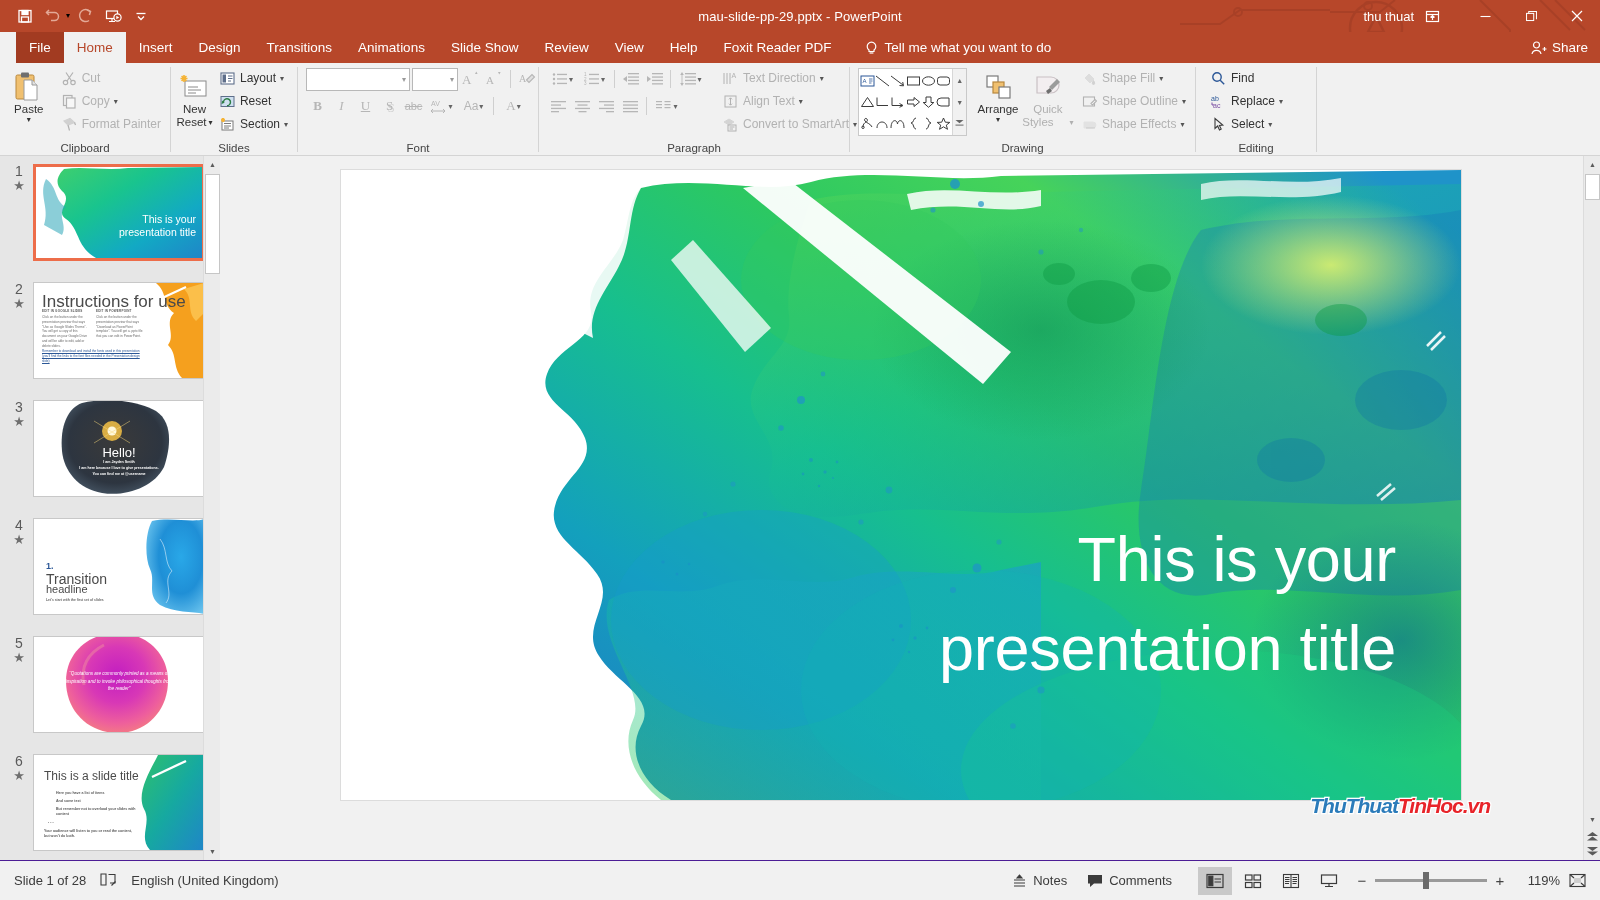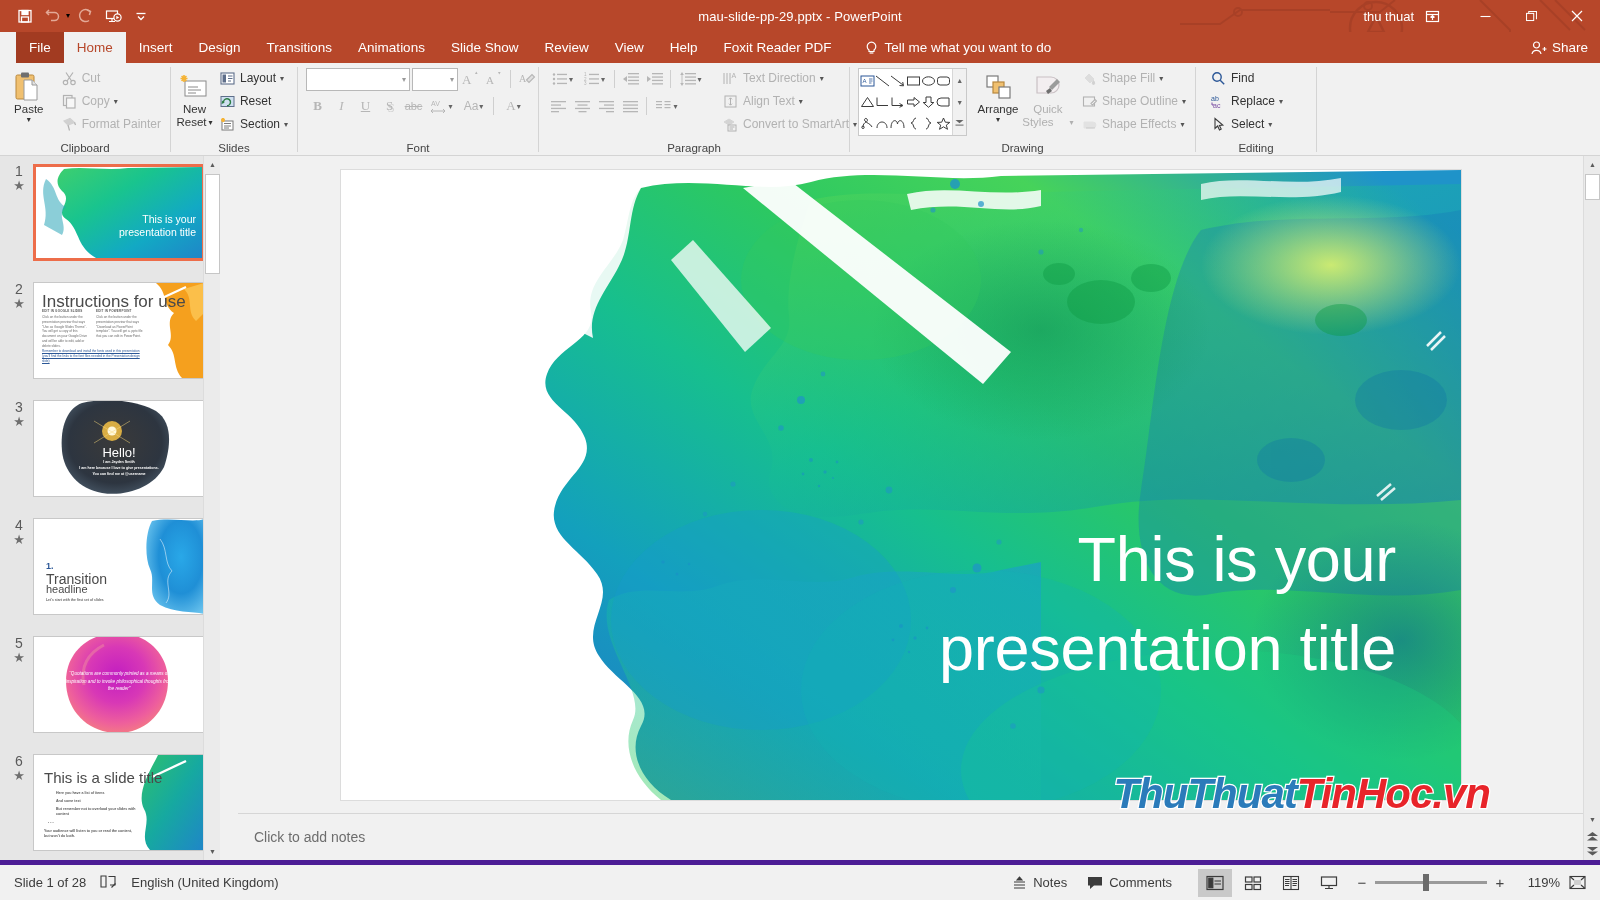--- a/index.html
+++ b/index.html
@@ -212,31 +212,31 @@
     position: absolute; left: 1px; top: 18px; width: 15px; height: 26px;
     background: #fff; border: 1px solid #c6c6c6;
   }
   .rs-prevnext { position: absolute; left: 0; width: 17px; height: 15px;
     display: flex; align-items: center; justify-content: center; color: #5a5a5a; font-size: 7px; }
 
   
   .watermark {
     position: absolute; right: 110px; bottom: 42px; z-index: 40;
     font-family: "Liberation Sans", sans-serif;
-    font-size: 42px; font-weight: bold; font-style: italic; letter-spacing: -1px;
+    font-size: 21px; font-weight: bold; font-style: italic; letter-spacing: -1px;
     white-space: nowrap;
   }
   .watermark span { -webkit-text-stroke: 2.5px #ffffff; paint-order: stroke fill; }
   .wm-b { color: #2b7bba; }
   .wm-r { color: #e8242a; }
 
   
   .statusbar {
     position: absolute; left: 0; bottom: 0; width: 1600px; height: 40px;
-    background: #f1f1f1; border-top: 5px solid #4c1d95;
+    background: #f1f1f1; border-top: 1px solid #4c1d95;
     display: flex; align-items: center; font-size: 13px; color: #3b3b3b;
   }
   .sb-left { display: flex; align-items: center; gap: 14px; padding-left: 14px; }
   .sb-right { margin-left: auto; display: flex; align-items: center; padding-right: 10px; gap: 4px; }
   .sb-item { display: flex; align-items: center; gap: 6px; padding: 0 8px; height: 28px; }
   .viewbtn {
     width: 34px; height: 28px; display: flex; align-items: center; justify-content: center; color: #444;
   }
   .viewbtn.active { background: #c9c9c9; }
   .zoomslider { display: flex; align-items: center; gap: 7px; margin: 0 6px; }
@@ -1054,21 +1054,21 @@
                 <defs>
                     <linearGradient id="g6" x1="0" y1="0" x2="1" y2="1">
                   <stop offset="0" stop-color="#2ec06e"></stop>
                       <stop offset=".5" stop-color="#16a9a0"></stop>
                       <stop offset="1" stop-color="#1f86c8"></stop>
                 </linearGradient>
                   </defs>
                 <path d="M124 0 L170 0 V95 L116 95 C104 82 118 68 110 54 C102 38 116 16 124 0 Z" fill="url(#g6)"></path>
                 <path d="M118 22 L152 6" stroke="#fff" stroke-width="2.4" fill="none"></path>
               </svg>
-              <div class="mini-t" style="left:10px;top:14px;font-size:15px;color:#4a4a4a">This is a slide title</div>
+              <div class="mini-t" style="left:10px;top:14px;font-size:12px;color:#4a4a4a">This is a slide title</div>
               <div class="mini-t" style="left:22px;top:36px;font-size:3.6px;color:#5a5a5a;font-weight:bold">Here you have a list of items</div>
               <div class="mini-t" style="left:22px;top:44px;font-size:3.6px;color:#5a5a5a;font-weight:bold">And some text</div>
               <div class="mini-t" style="left:22px;top:52px;width:80px;font-size:3.6px;color:#5a5a5a;font-weight:bold;line-height:1.5">But remember not to overload your slides with content</div>
               <div class="mini-t" style="left:14px;top:66px;color:#5a5a5a;font-size:3.6px;opacity:.8">▪  ▪  ▪</div>
               <div class="mini-t" style="left:10px;top:74px;width:92px;font-size:3.6px;color:#5a5a5a;line-height:1.5;font-weight:bold">Your audience will listen to you or read the content, but won't do both.</div>
             </div>
           </div>
         </div>
       </div>
 
@@ -1210,23 +1210,20 @@
           </g>
         </svg>
 
         <div class="slide-title">
           <div>This is your</div>
           <div>presentation title</div>
         </div>
       </div>
     </div>
 
-    <div class="notesbar">
-      <span>Click to add notes</span>
-    </div>
 
     <div class="rscroll">
       <div class="rs-btn" style="top:0">▲</div>
       <div class="rs-thumb"></div>
       <div class="rs-btn" style="bottom:32px">▼</div>
       <div class="rs-prevnext" style="bottom:16px">
         <svg width="11" height="9" viewBox="0 0 11 9" fill="currentColor">
             <path d="M5.5 0 L11 4 H0 Z"></path>
             <path d="M5.5 4.5 L11 8.5 H0 Z"></path>
           </svg>

